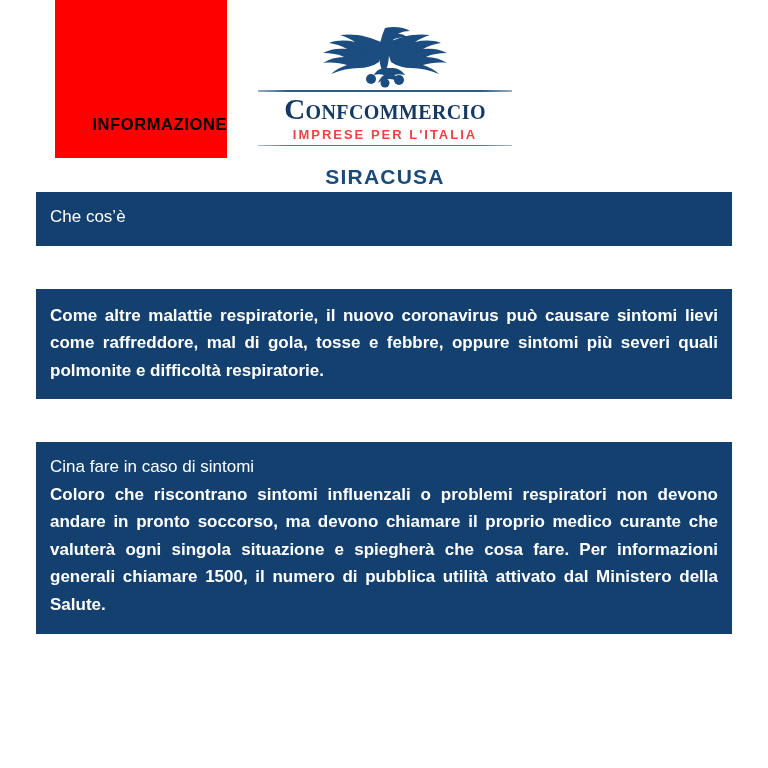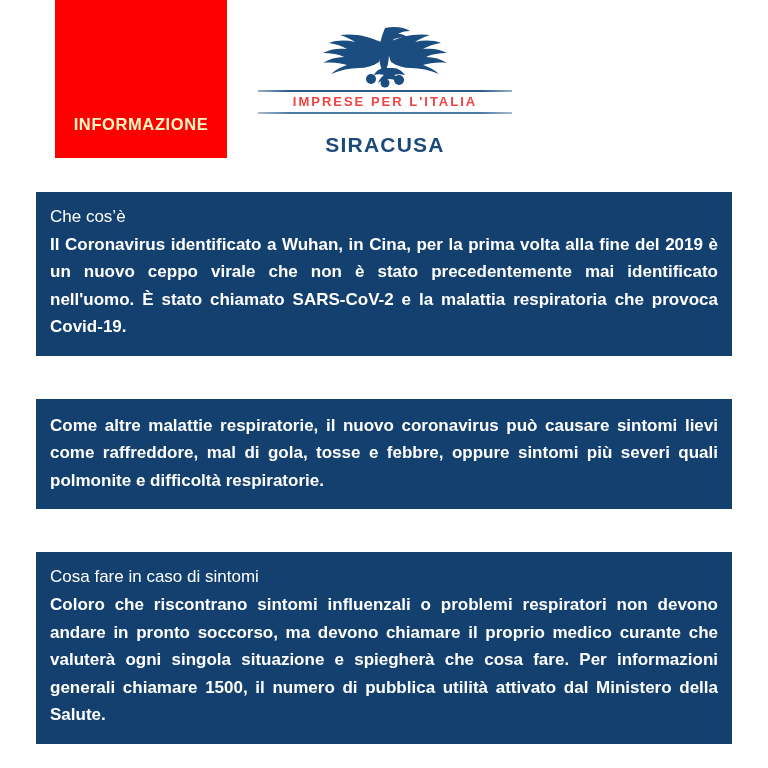--- a/index.html
+++ b/index.html
@@ -28,22 +28,22 @@
     top: 0px;
     width: 172px;
     height: 158px;
     background: #ff0000;
   }
   .info-box-label {
     position: absolute;
     left: 0;
     right: 0;
     bottom: 24px;
-    text-align: center;
-    color: #fef9c3;
+    text-align: right;
+    color: #000000;
     font-family: "Liberation Sans", sans-serif;
     font-weight: bold;
     font-size: 16.5px;
     letter-spacing: 0.6px;
   }
 
   .logo {
     position: absolute;
     left: 258px;
     top: 16px;
@@ -149,38 +149,38 @@
 
         <path d="M127 52 C122 52 118 55 116 59 C119 58 123 58 126 59 C123 61 121 64 120 67 C124 64 127 63 131 63 C135 63 139 64 142 67 C141 63 139 60 136 59 C140 58 143 58 147 59 C144 55 140 52 135 52 Z"></path>
         <circle cx="113" cy="63" r="5"></circle>
         <circle cx="141" cy="64" r="5"></circle>
         <circle cx="127" cy="67" r="4.5"></circle>
       </g>
     </svg>
 
     <div class="logo-rule"></div>
 
+    <div class="logo-name">Confcommercio</div>
 
     <div class="logo-sub">IMPRESE PER L'ITALIA</div>
 
     <div class="logo-rule thin"></div>
 
     <div class="logo-city">SIRACUSA</div>
   </div>
 </div>
 
 <div class="panels">
 
   <div class="panel">
     <div class="panel-heading">Che cos’è</div>
-    <div class="panel-body">Il Coronavirus identificato a Wuhan, in Cina, per la prima volta alla fine del 2019 è un nuovo ceppo virale che non è stato precedentemente mai identificato nell'uomo. È stato chiamato SARS-CoV-2 e la malattia respiratoria che provoca Covid-19.</div>
   </div>
 
   <div class="panel">
     <div class="panel-body">Come altre malattie respiratorie, il nuovo coronavirus può causare sintomi lievi come raffreddore, mal di gola, tosse e febbre, oppure sintomi più severi quali polmonite e difficoltà respiratorie.</div>
   </div>
 
   <div class="panel">
-    <div class="panel-heading">Cosa fare in caso di sintomi</div>
+    <div class="panel-heading">Cina fare in caso di sintomi</div>
     <div class="panel-body">Coloro che riscontrano sintomi influenzali o problemi respiratori non devono andare in pronto soccorso, ma devono chiamare il proprio medico curante  che valuterà ogni singola situazione e spiegherà che cosa fare. Per informazioni generali chiamare 1500, il numero di pubblica utilità attivato dal Ministero della Salute.</div>
   </div>
 
 </div>
 
 </body></html>

